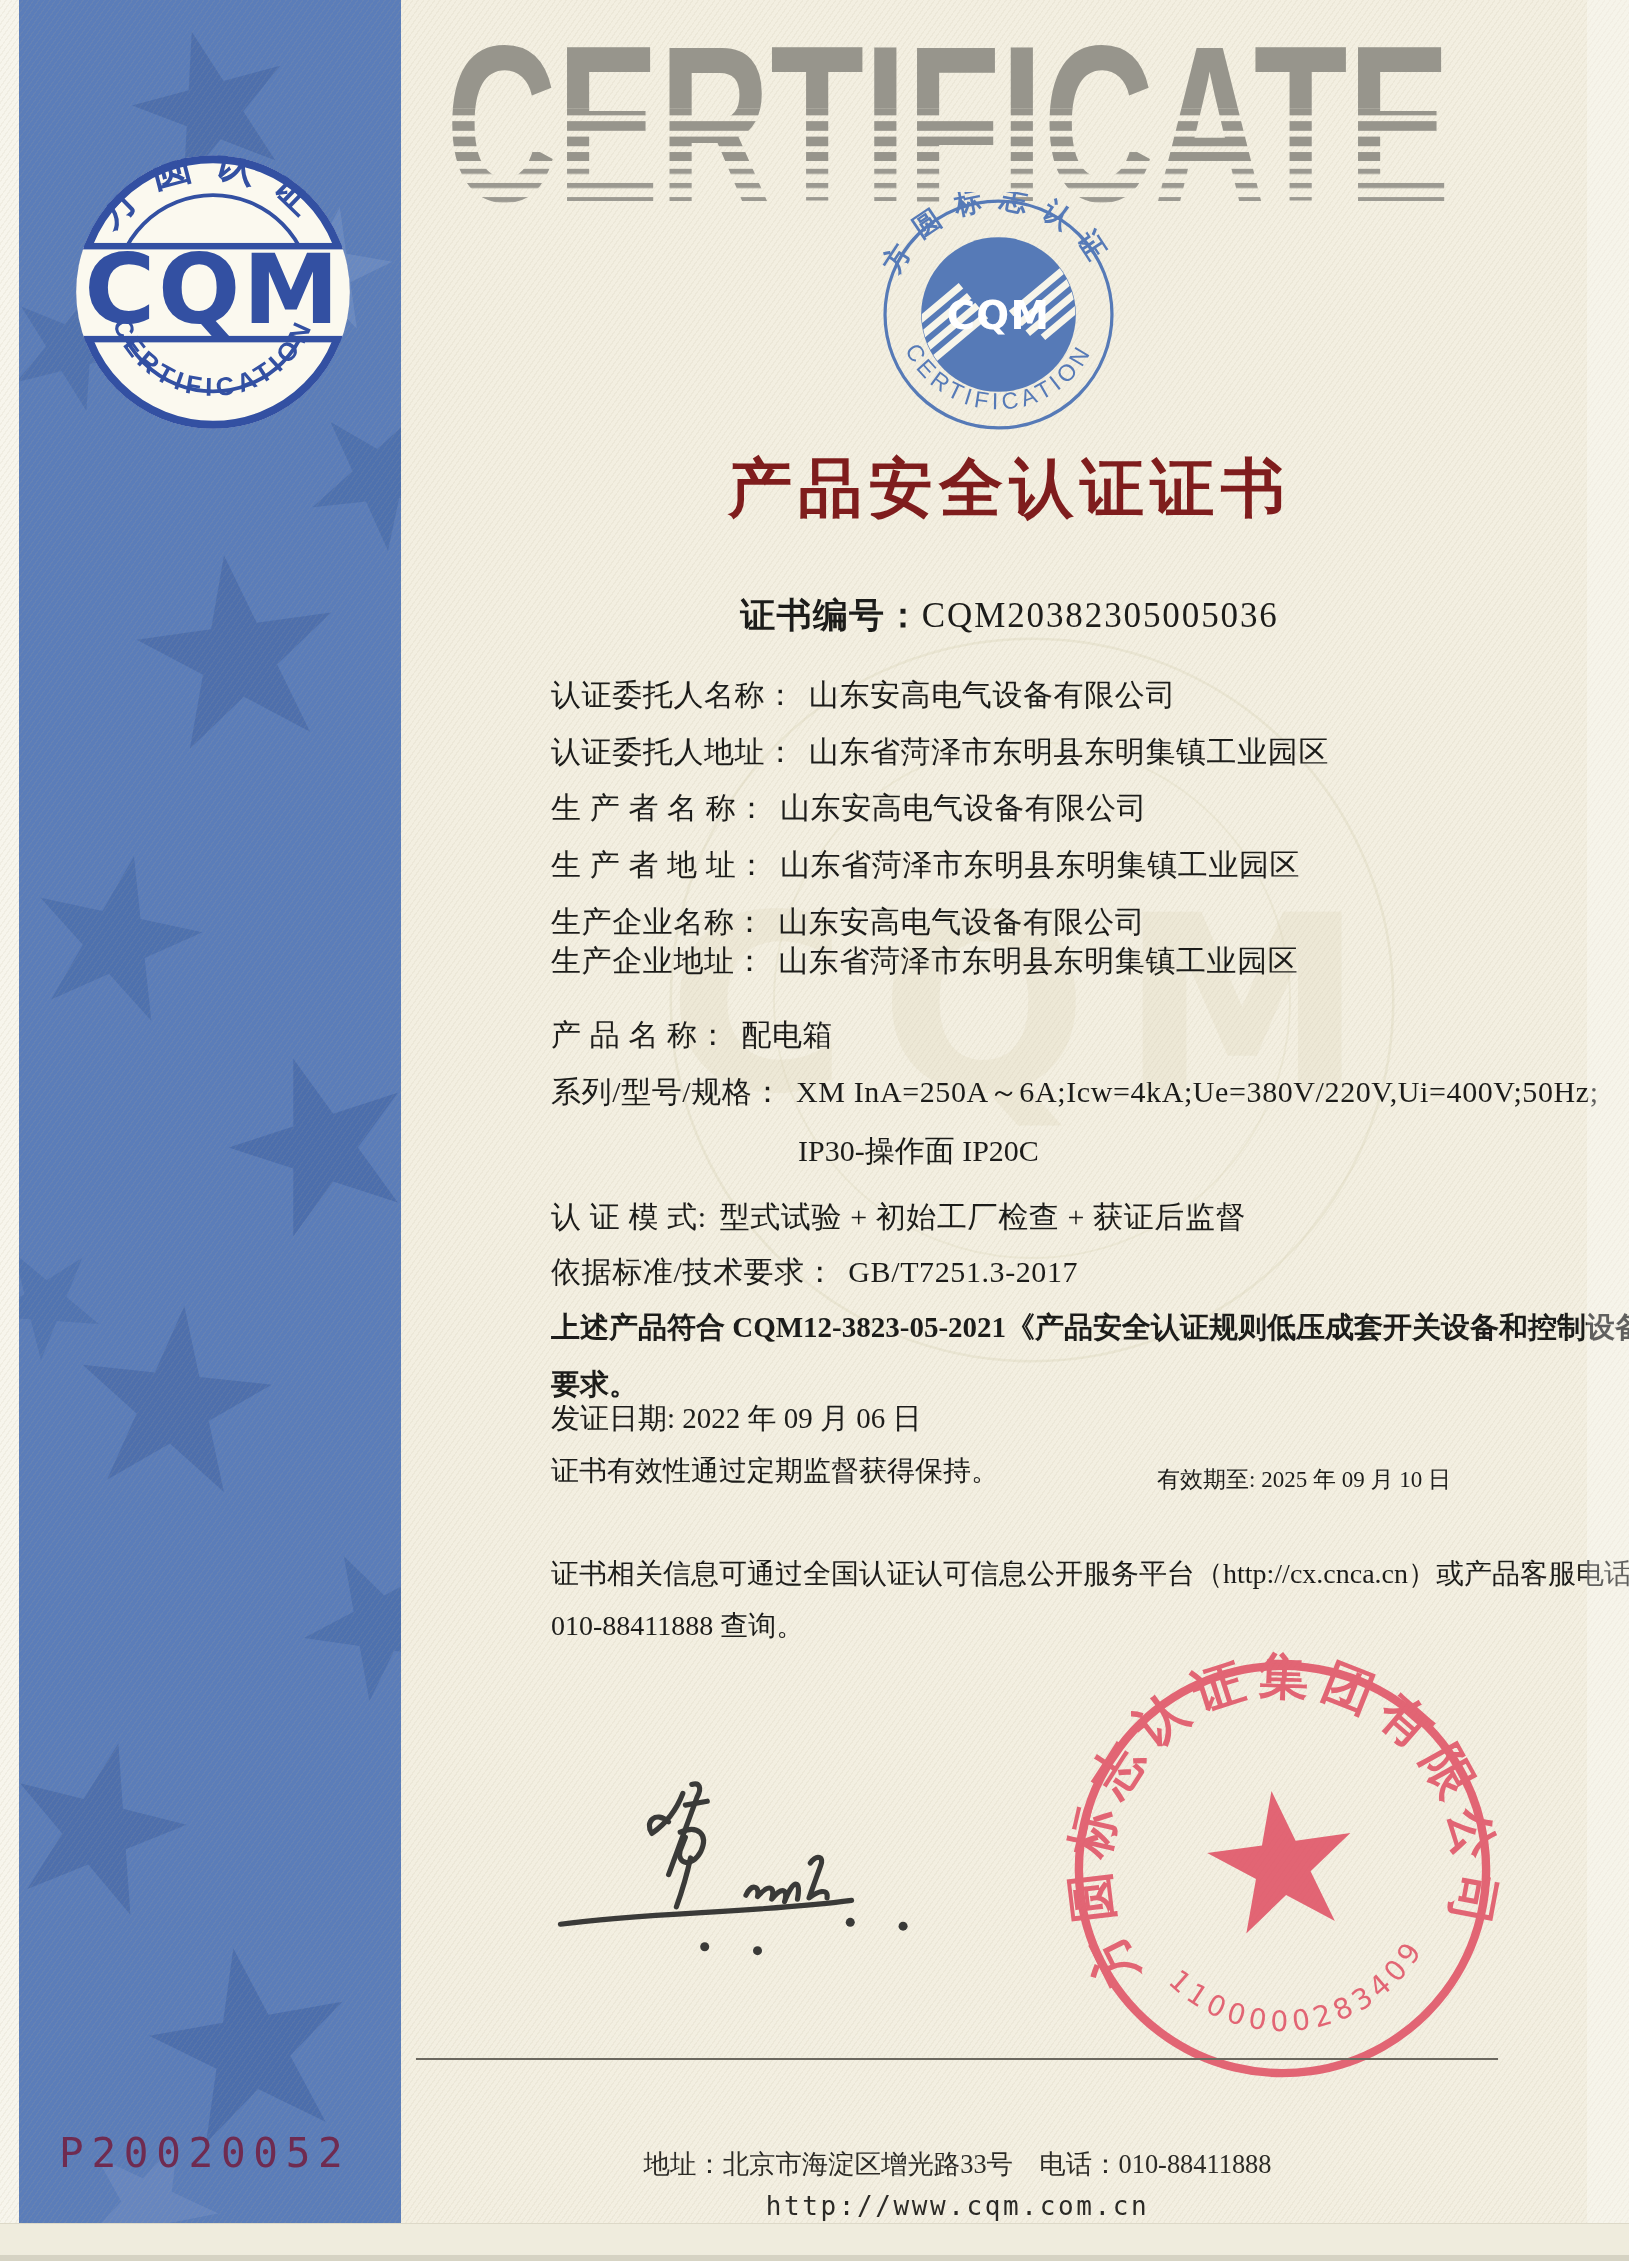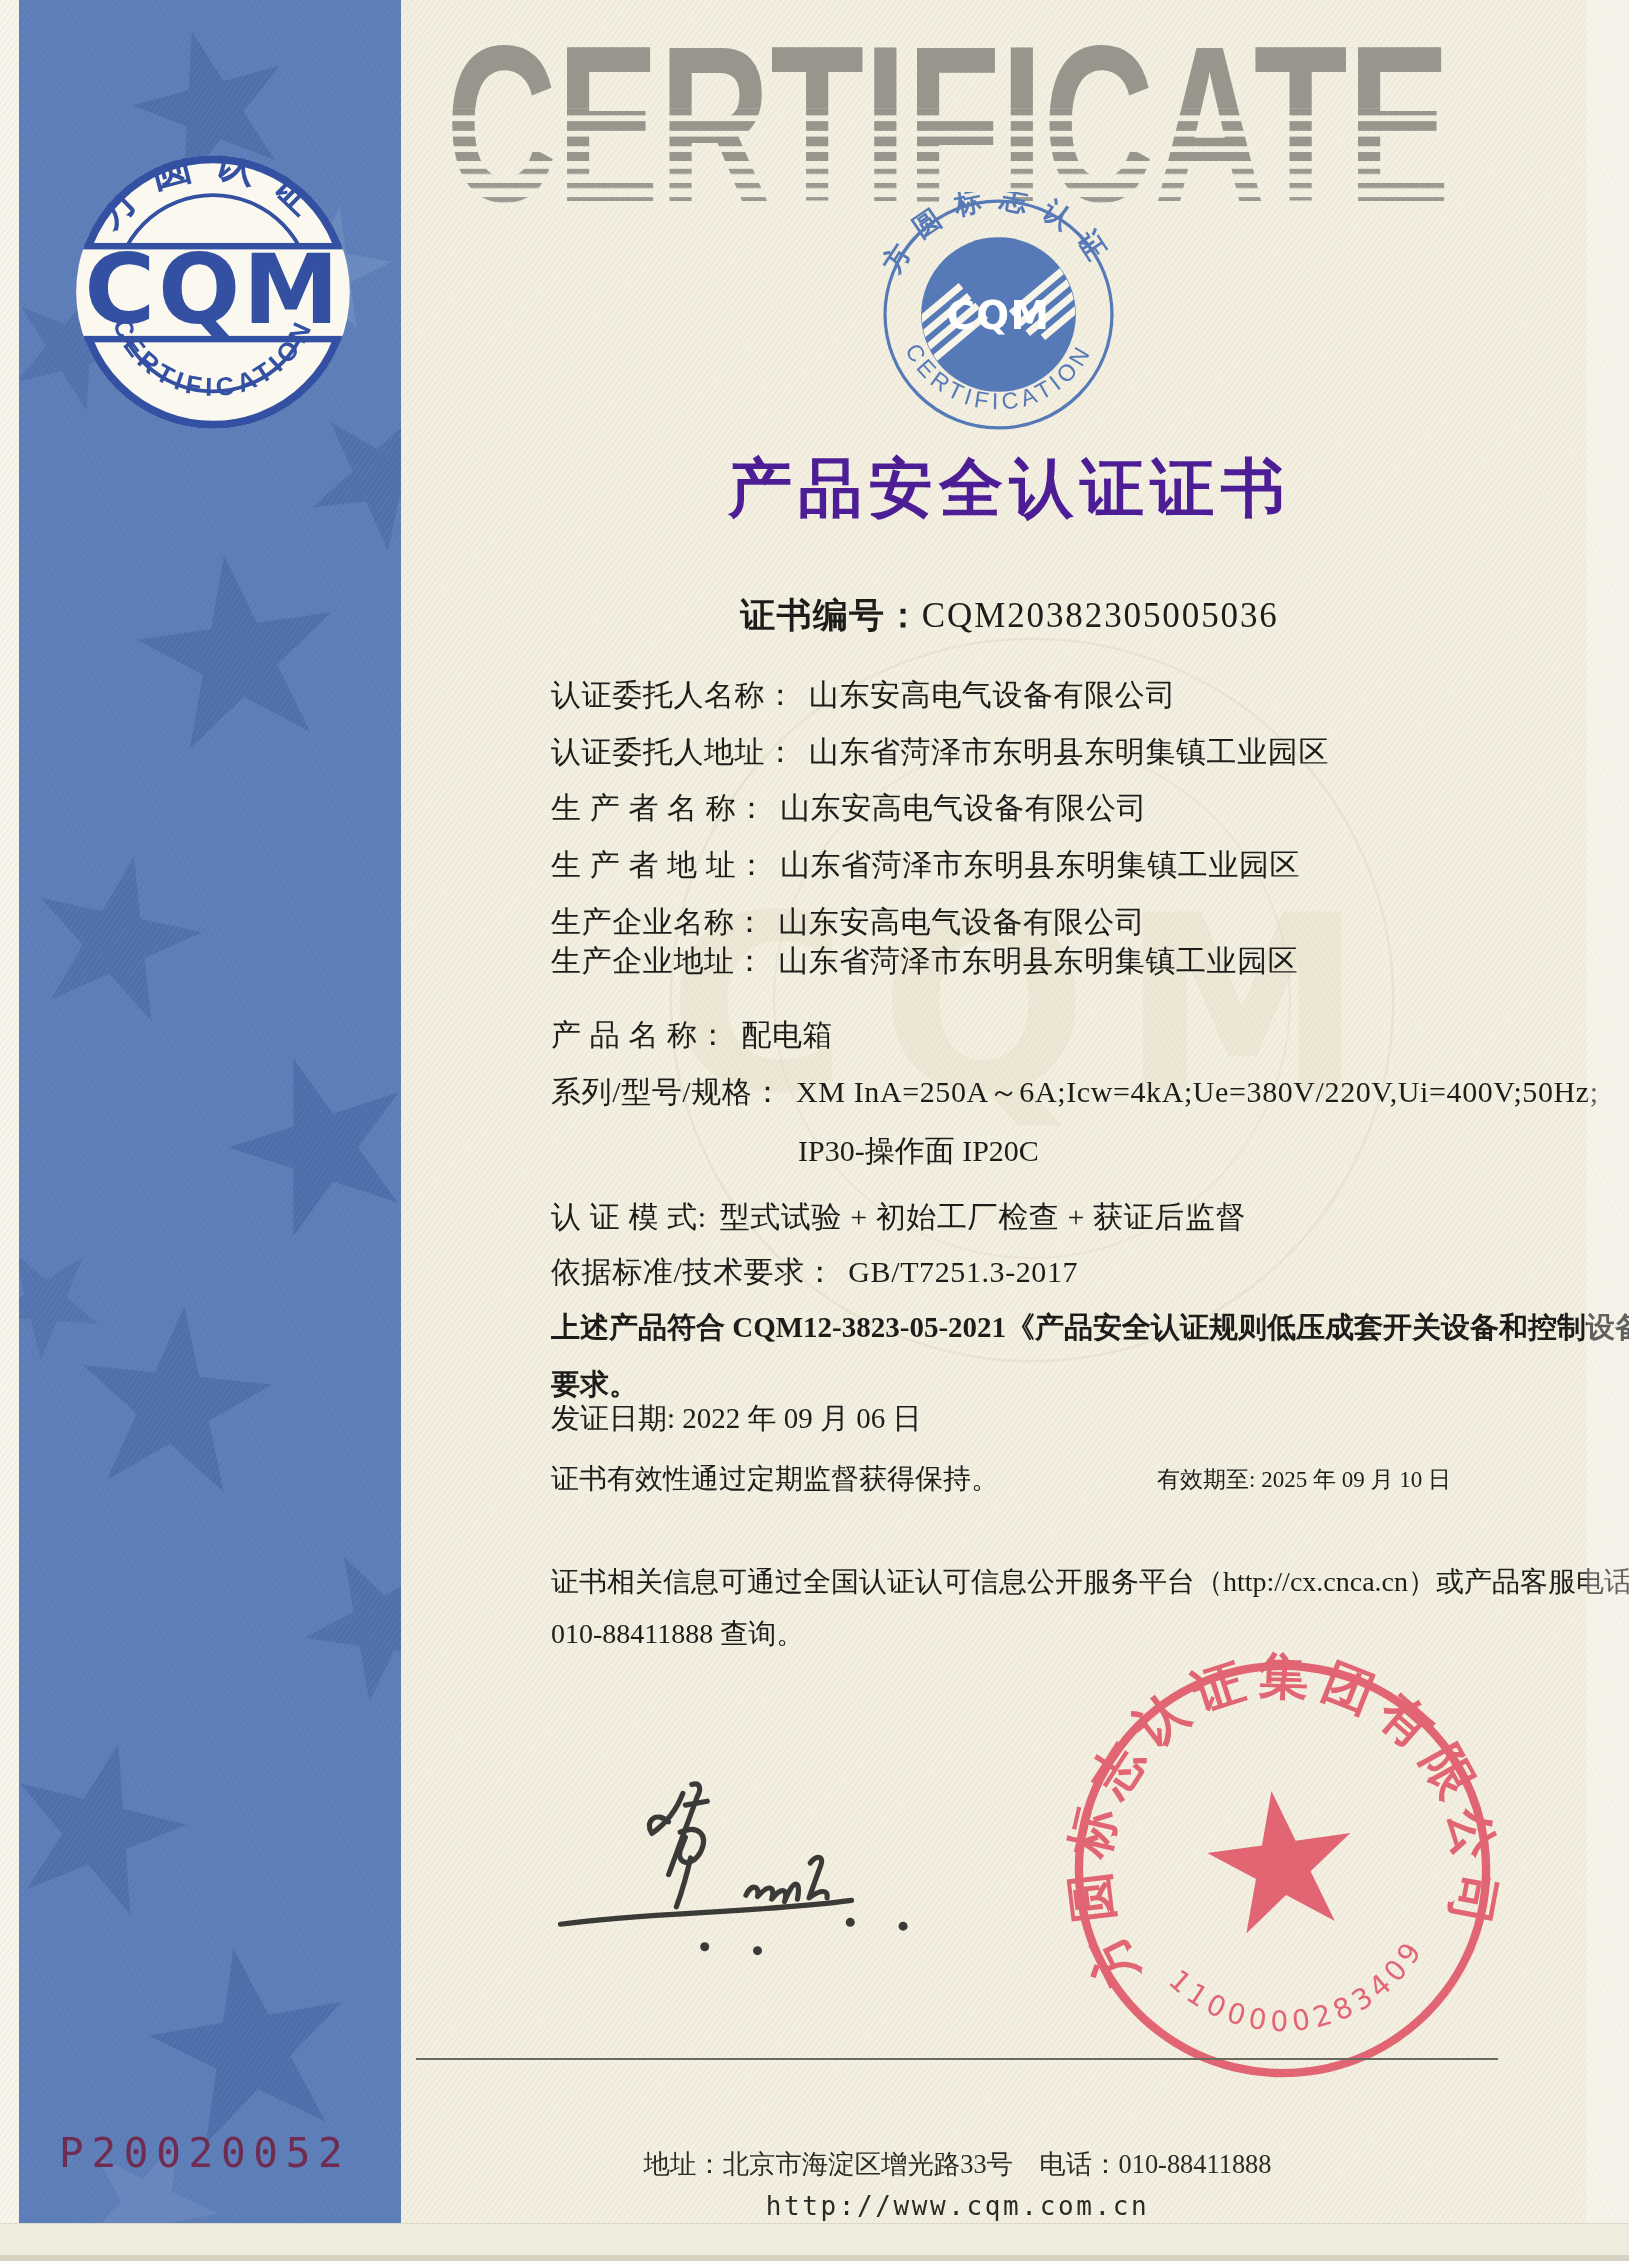--- a/index.html
+++ b/index.html
@@ -8,31 +8,31 @@
   .texture{position:absolute;inset:0;
         background:repeating-linear-gradient(125deg, rgba(178,168,138,0.10) 0 1.3px, rgba(0,0,0,0) 1.3px 4.5px);}
   .abs{position:absolute;}
   .left-strip{left:0;top:0;width:19.3px;height:2261px;background:#f7f5ec;}
   .blue-band{left:19.3px;top:0;width:382px;height:2261px;background:#5b7db9;}
   .right-strip{left:1587px;top:0;width:43px;height:2261px;background:rgba(255,255,255,0.30);}
   .bottom-strip{left:0;top:2223px;width:1630px;height:39px;background:#efecdd;border-top:0.6px solid #ddd9c8;}
   .bottom-edge{left:0;top:2255px;width:1630px;height:5.8px;background:#d6d3c3;}
 
   .title{left:400px;top:445px;width:1219px;text-align:center;font-size:64px;font-weight:bold;
-         letter-spacing:6.4px;color:#4c1d95;}
+         letter-spacing:6.4px;color:#7f1d1d;}
   .certno{left:400px;top:592px;width:1219px;text-align:center;font-size:35px;white-space:nowrap;}
   .certno .lbl{font-weight:bold;letter-spacing:1.3px;}
   .certno .val{font-family:"Liberation Serif",serif;letter-spacing:1.9px;}
 
   .row{left:551px;white-space:nowrap;font-size:30px;line-height:36px;}
   .row .lbl{font-weight:normal;margin-right:13px;letter-spacing:0.6px;}
   .row .val{letter-spacing:0.6px;}
   .specline2{left:798px;white-space:nowrap;font-size:30px;}
   .bold{font-weight:bold;}
-  .note{left:551px;white-space:nowrap;font-size:28px;margin-top:8px;}
+  .note{left:551px;white-space:nowrap;font-size:28px;}
   .dates-right{left:1157px;white-space:nowrap;font-size:30px;}
 
   .footer-rule{left:416px;top:2058px;width:1082px;height:1.9px;background:#6b685f;}
   .footer-org{left:400px;top:2071px;width:1115px;text-align:center;font-size:44px;font-weight:bold;
               letter-spacing:17px;color:#2b2a26;}
   .footer-addr{left:400px;top:2147px;width:1115px;text-align:center;font-size:26.4px;font-weight:normal;color:#2b2a26;}
   .footer-url{left:400px;top:2191px;width:1115px;text-align:center;font-size:26px;
               font-family:"DejaVu Sans Mono",monospace;letter-spacing:2.6px;color:#2b2a26;}
   .serial{left:59px;top:2129px;font-size:41px;font-family:"DejaVu Sans Mono",monospace;
           letter-spacing:7.7px;color:#6f2b50;}

